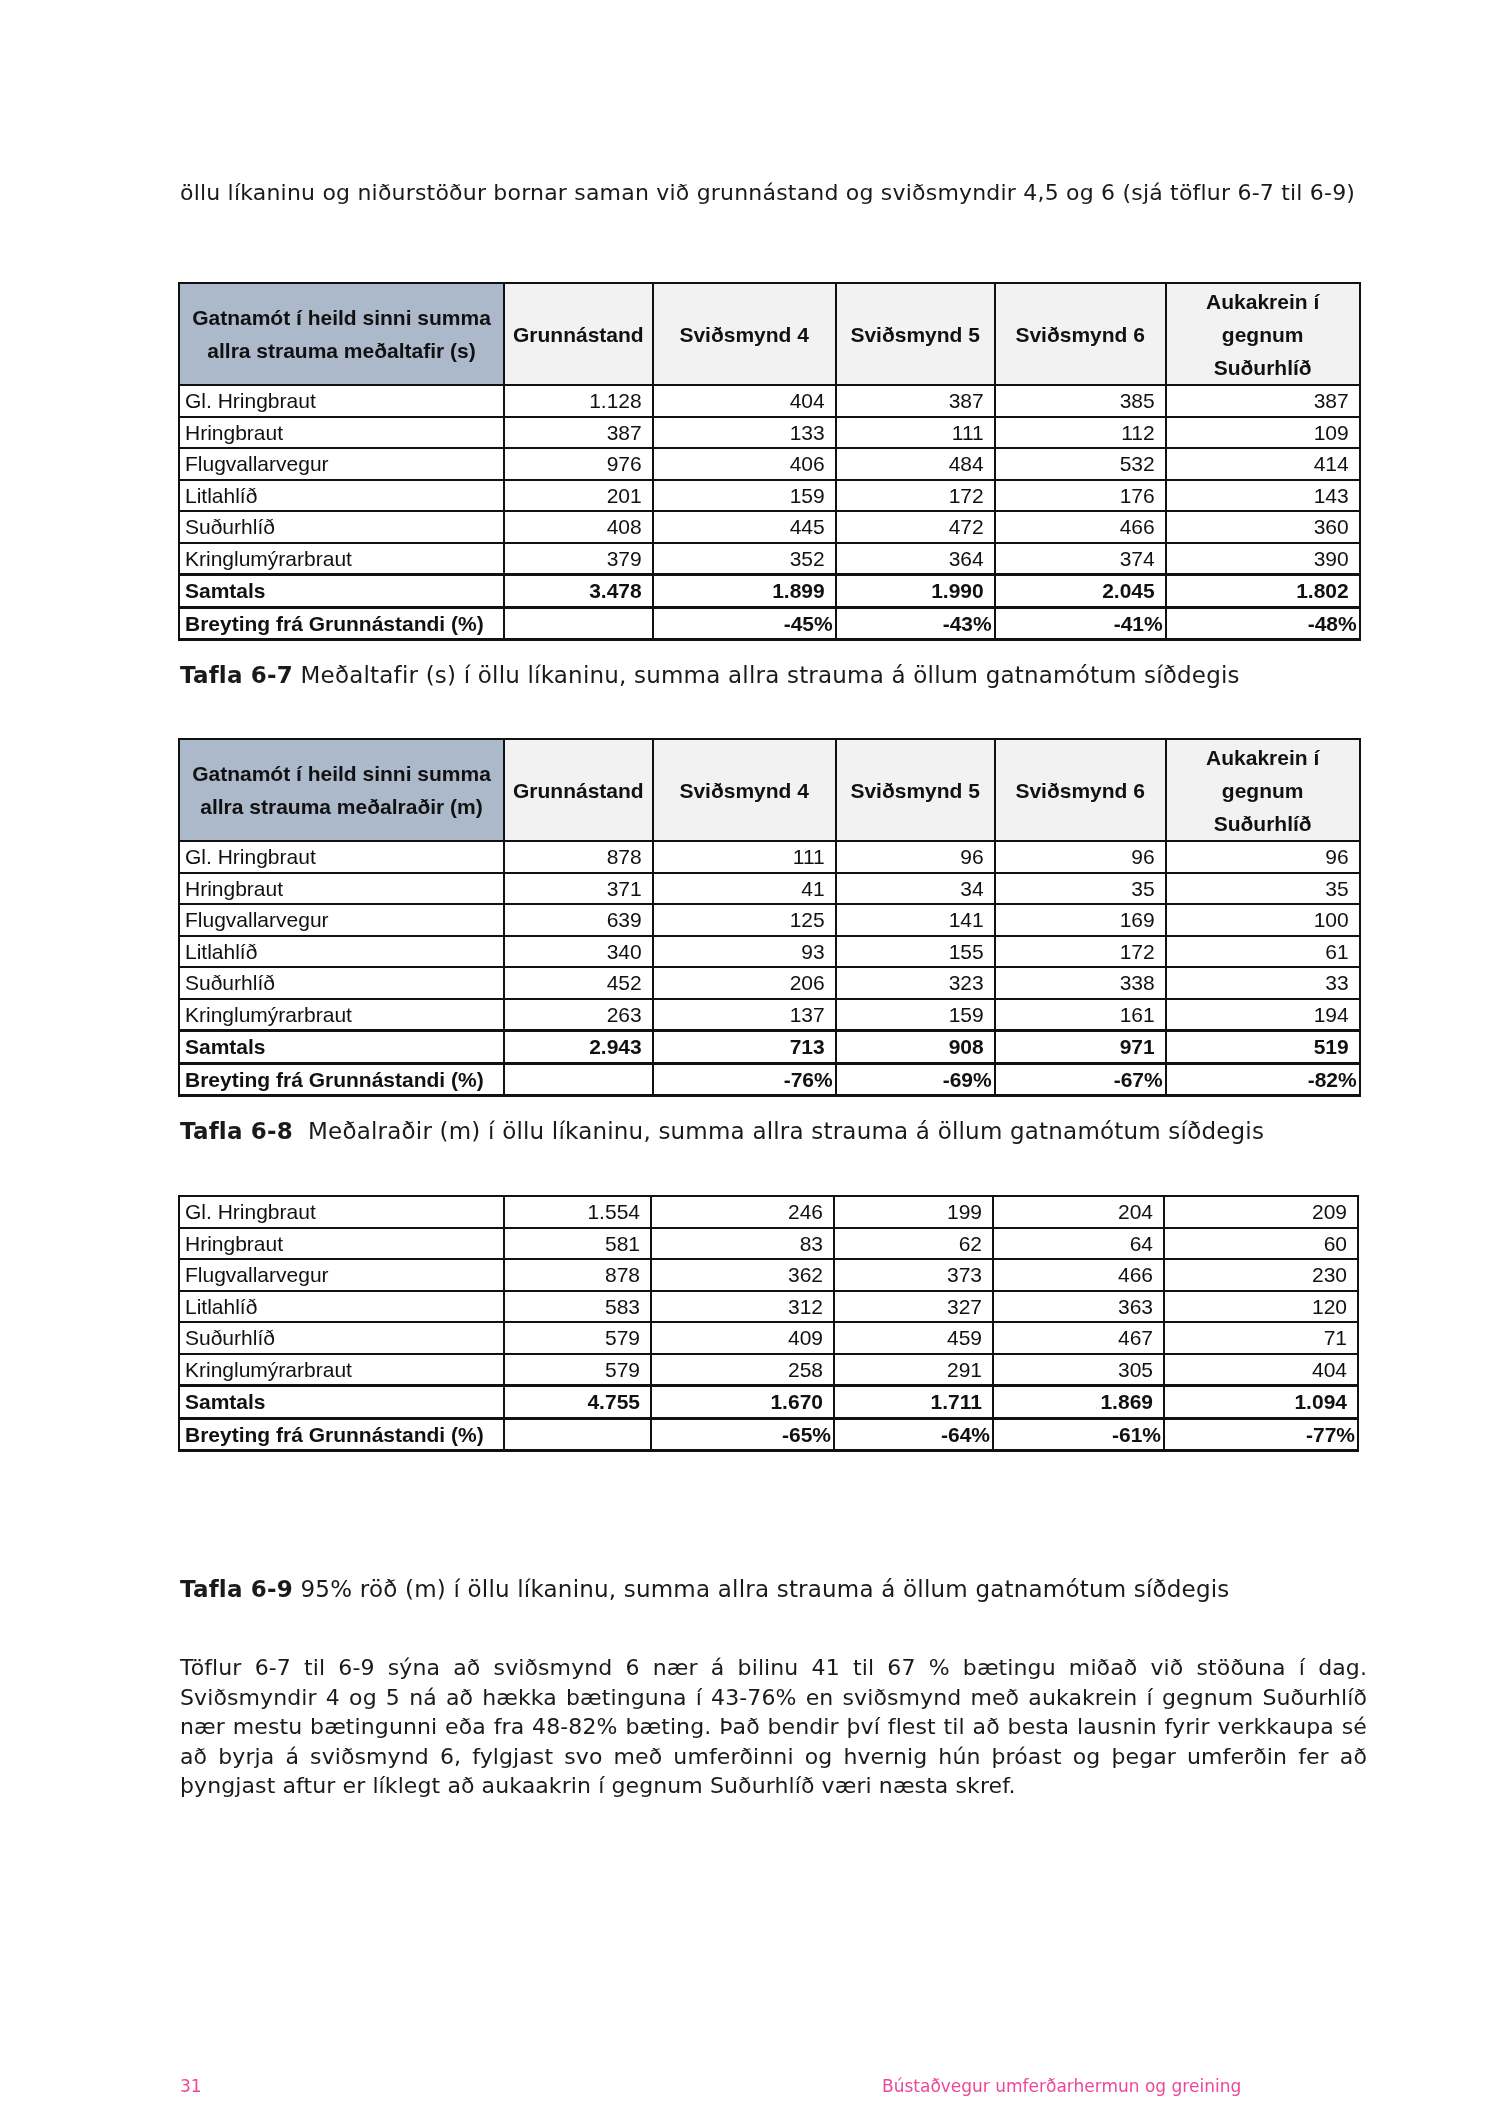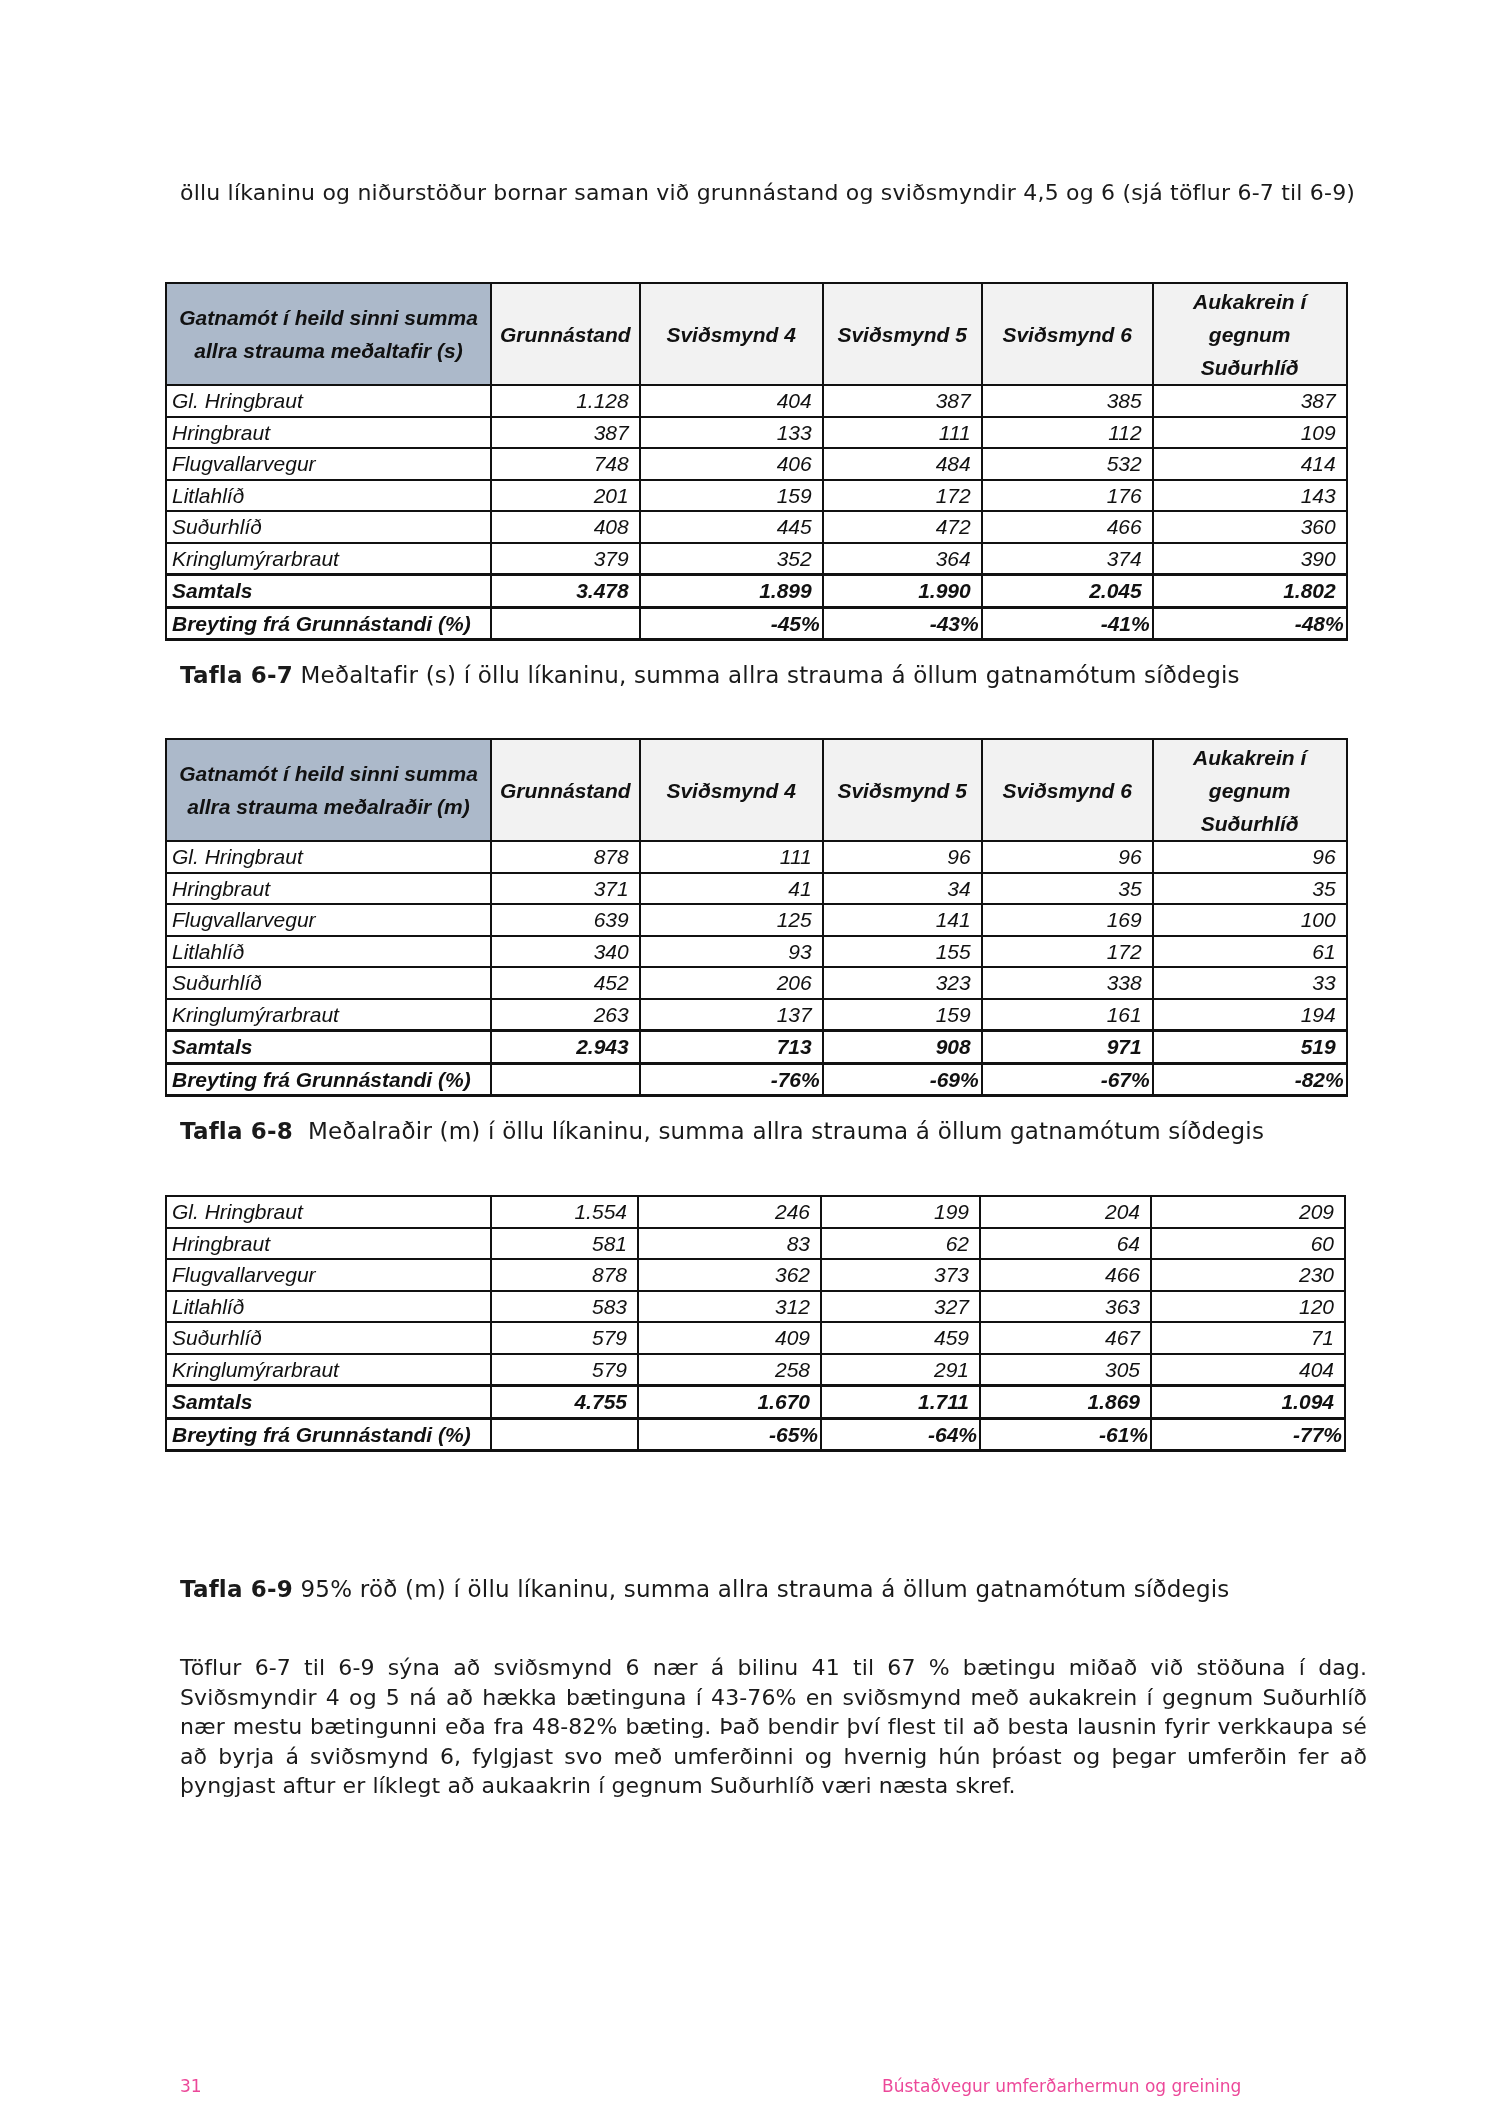--- a/index.html
+++ b/index.html
@@ -1,18 +1,18 @@
 <!DOCTYPE html>
 <html><head>
 <meta charset="utf-8">
 <style>
   html, body { margin: 0; padding: 0; background: #ffffff; }
   body { width: 1500px; height: 2122px; position: relative; overflow: hidden; font-family: "DejaVu Sans", sans-serif; color: #1a1a1a; }
   .intro { position: absolute; left: 180px; top: 178px; width: 1190px; font-size: 22px; line-height: 29px; letter-spacing: 0.2px; }
-  .tbl { position: absolute; left: 165px; border-collapse: collapse; font-family: "Liberation Sans", sans-serif; font-size: 21px; color: #111; table-layout: fixed; font-style: italic; }
+  .tbl { position: absolute; left: 178px; border-collapse: collapse; font-family: "Liberation Sans", sans-serif; font-size: 21px; color: #111; table-layout: fixed; }
   .tbl td, .tbl th { border: 2px solid #111; padding: 0 8px; height: 29.5px; line-height: 29px; white-space: nowrap; }
   .tbl th { background: #f2f2f2; font-weight: bold; text-align: center; height: 100px; line-height: 33px; white-space: normal; }
   .tbl th.corner { background: #acb9ca; }
   .tbl td.label { text-align: left; padding-left: 5px; }
   .tbl td.num { text-align: right; padding-right: 10px; }
   .tbl tr.total td { font-weight: bold; border-top: 3px solid #111; }
   .tbl tr.change td { font-weight: bold; border-top: 3px solid #111; border-bottom: 3px solid #111; }
   .tbl tr.change td.num { padding-right: 2px; margin-left: 17px; }
   .caption { position: absolute; left: 180px; font-size: 23px; line-height: 30px; letter-spacing: 0.2px; white-space: nowrap; }
   .caption b { font-weight: bold; }
@@ -56,21 +56,21 @@
   <tr>
     <td class="label">Hringbraut</td>
     <td class="num">387</td>
     <td class="num">133</td>
     <td class="num">111</td>
     <td class="num">112</td>
     <td class="num">109</td>
   </tr>
   <tr>
     <td class="label">Flugvallarvegur</td>
-    <td class="num">748</td>
+    <td class="num">976</td>
     <td class="num">406</td>
     <td class="num">484</td>
     <td class="num">532</td>
     <td class="num">414</td>
   </tr>
   <tr>
     <td class="label">Litlahlíð</td>
     <td class="num">201</td>
     <td class="num">159</td>
     <td class="num">172</td>

